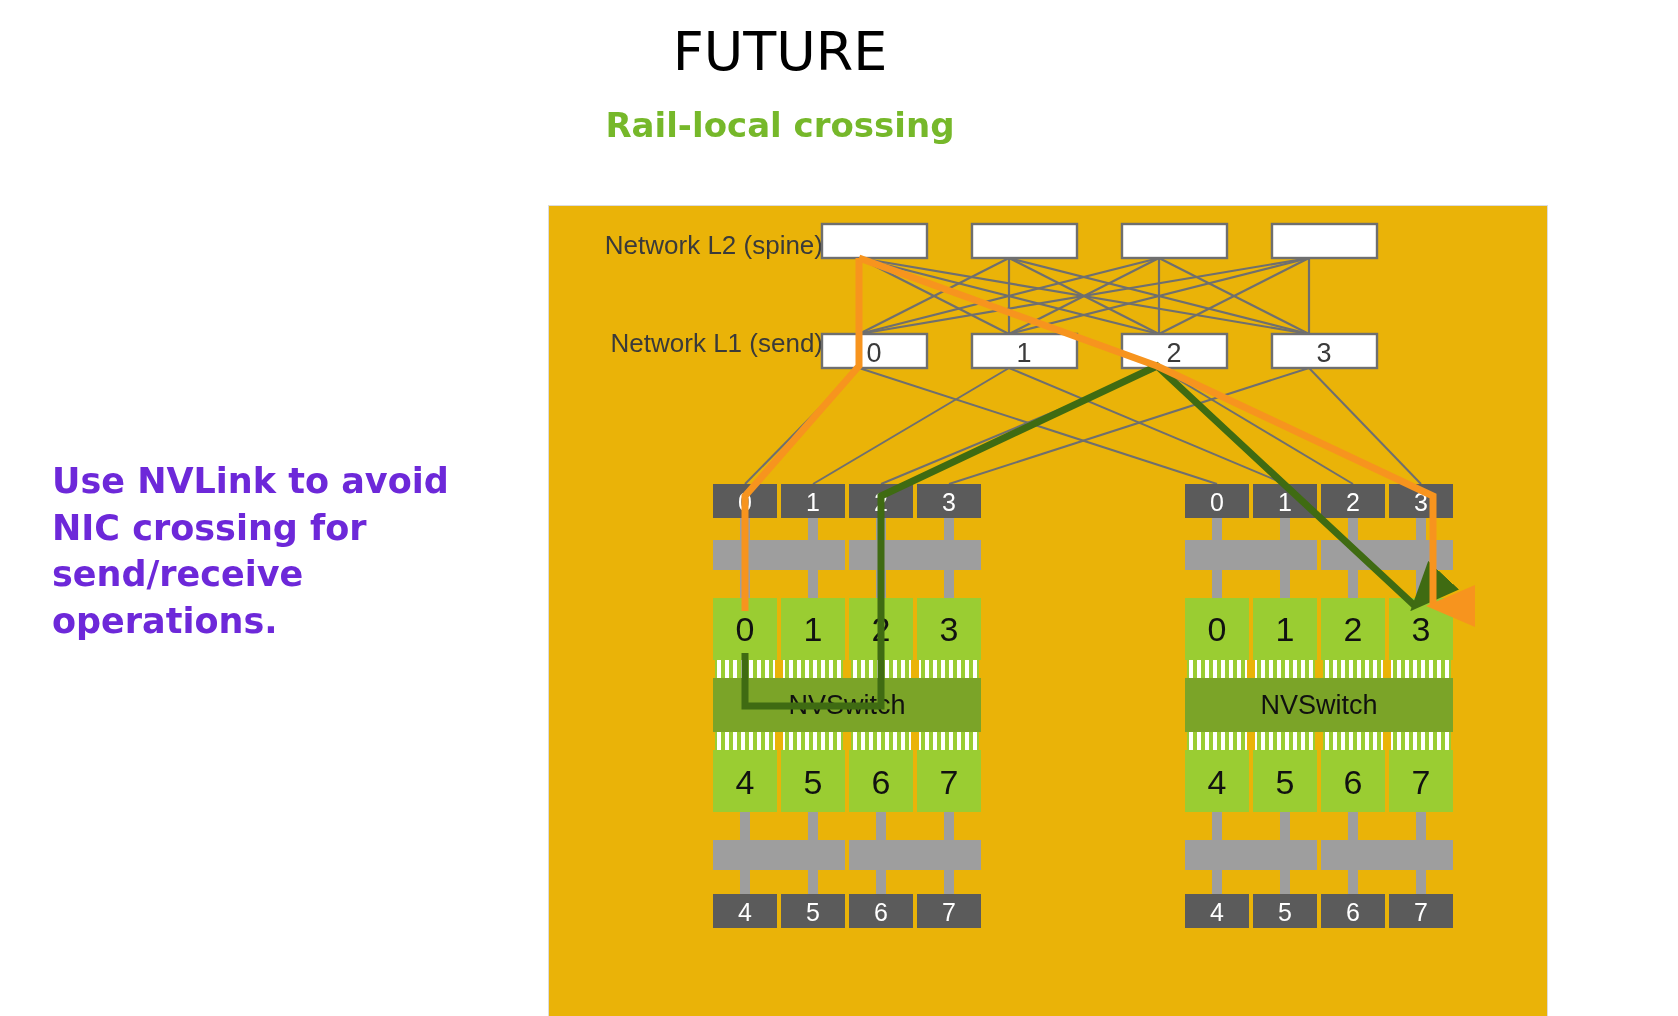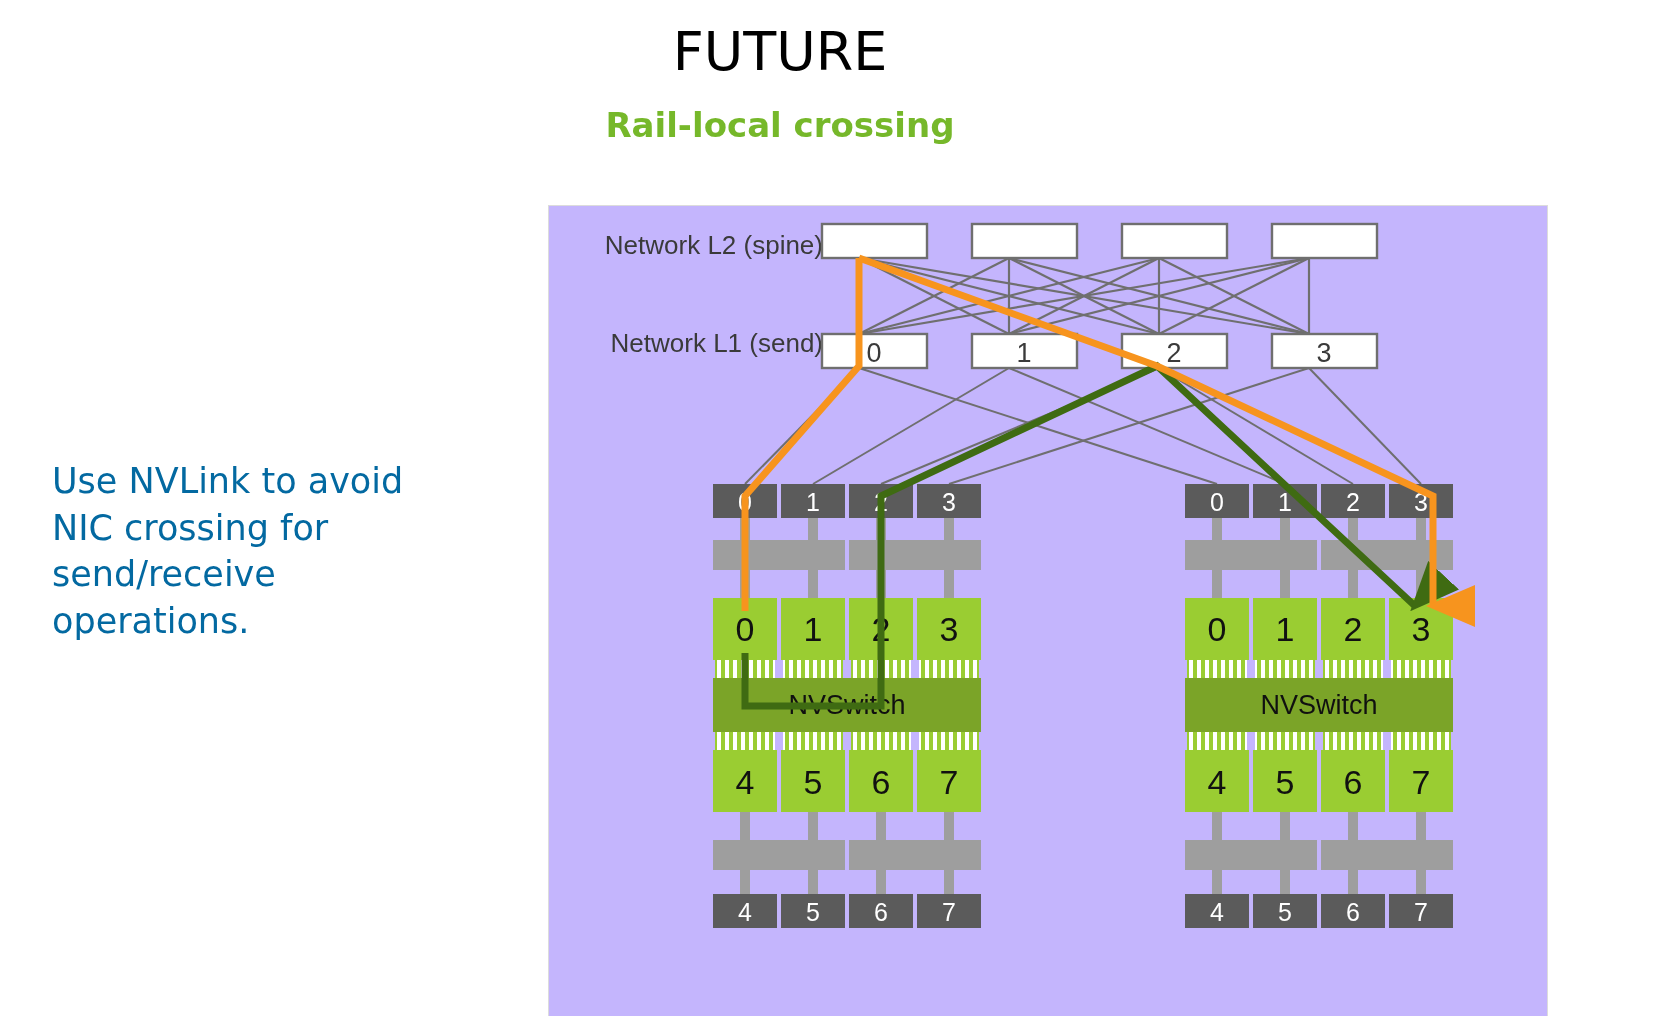--- a/index.html
+++ b/index.html
@@ -14,28 +14,28 @@
   .title-wrap{position:absolute;left:430px;top:20px;width:700px;text-align:center;}
   .subtitle{
     position:absolute;left:430px;top:105px;width:700px;text-align:center;
     font-size:34px;font-weight:700;color:#76b82a;
     font-family:"DejaVu Sans", sans-serif;
   }
 
   
   .caption{
     position:absolute;left:52px;top:458px;width:400px;
-    font-size:35px;line-height:1.33;color:#0369a1;font-weight:400;
+    font-size:35px;line-height:1.33;color:#6d28d9;font-weight:700;
     font-family:"DejaVu Sans", sans-serif;
   }
 
   
   .diagram{
     position:absolute;left:548px;top:205px;width:1000px;height:811px;
-    background:#c4b5fd;border:1px solid #dcdcdc;border-bottom:none;
+    background:#eab308;border:1px solid #dcdcdc;border-bottom:none;
     box-sizing:border-box;
   }
   .diagram-svg{position:absolute;left:0;top:0;}
 
   
   .net-label{
     position:absolute;color:#3a3a3a;font-size:26px;
     font-family:"Liberation Sans", sans-serif;white-space:nowrap;
     text-align:right;
   }

